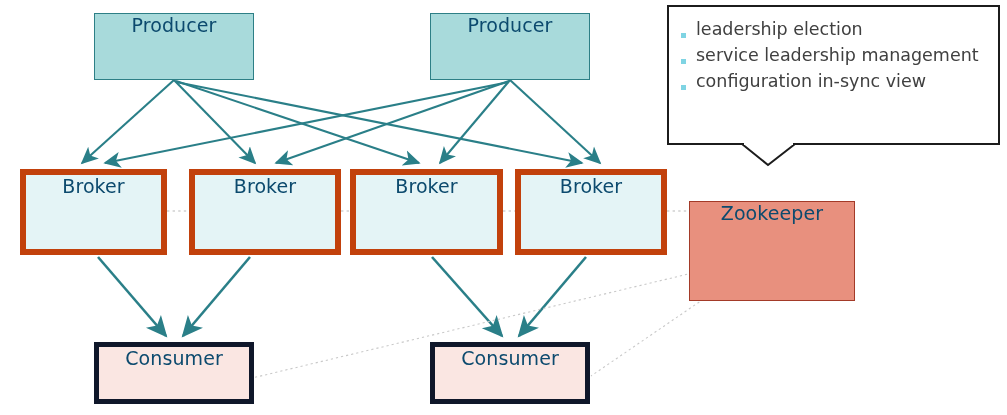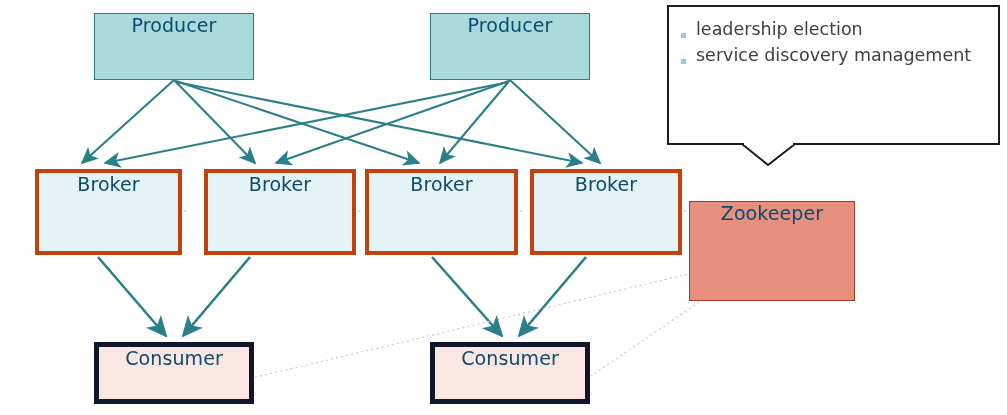--- a/index.html
+++ b/index.html
@@ -32,22 +32,21 @@
     letter-spacing: 0.1px;
     color: #0c4a6e;
     z-index: 3;
   }
   .node.producer {
     background: #a8dadb;
     border: 1px solid #2d7f86;
   }
   .node.broker {
     background: #e4f4f6;
-    border: 4px solid #c2410c;
-    margin-left: 15px;
+    border: 6px solid #c2410c;
   }
   .node.consumer {
     background: #fae6e2;
     border: 5px solid #0f172a;
   }
   .node.zookeeper {
     background: #e8907e;
     border: 1px solid #a33a28;
   }
   .callout {
@@ -168,20 +167,24 @@
   </div>
 
   <div class="callout" style="left:667px; top:5px; width:333px; height:140px;">
     <ul>
       <li>
         <span class="bullet"></span>
         <span>leadership election</span>
       </li>
       <li>
         <span class="bullet"></span>
-        <span>service discovery management</span>
+        <span>service leadership management</span>
+      </li>
+      <li>
+        <span class="bullet"></span>
+        <span>configuration in-sync view</span>
       </li>
     </ul>
   </div>
 
   <div class="tail-mask" style="left:744px; top:141px; width:49px; height:4px; background:#ffffff;"></div>
 
 </div>
 
 </body></html>

